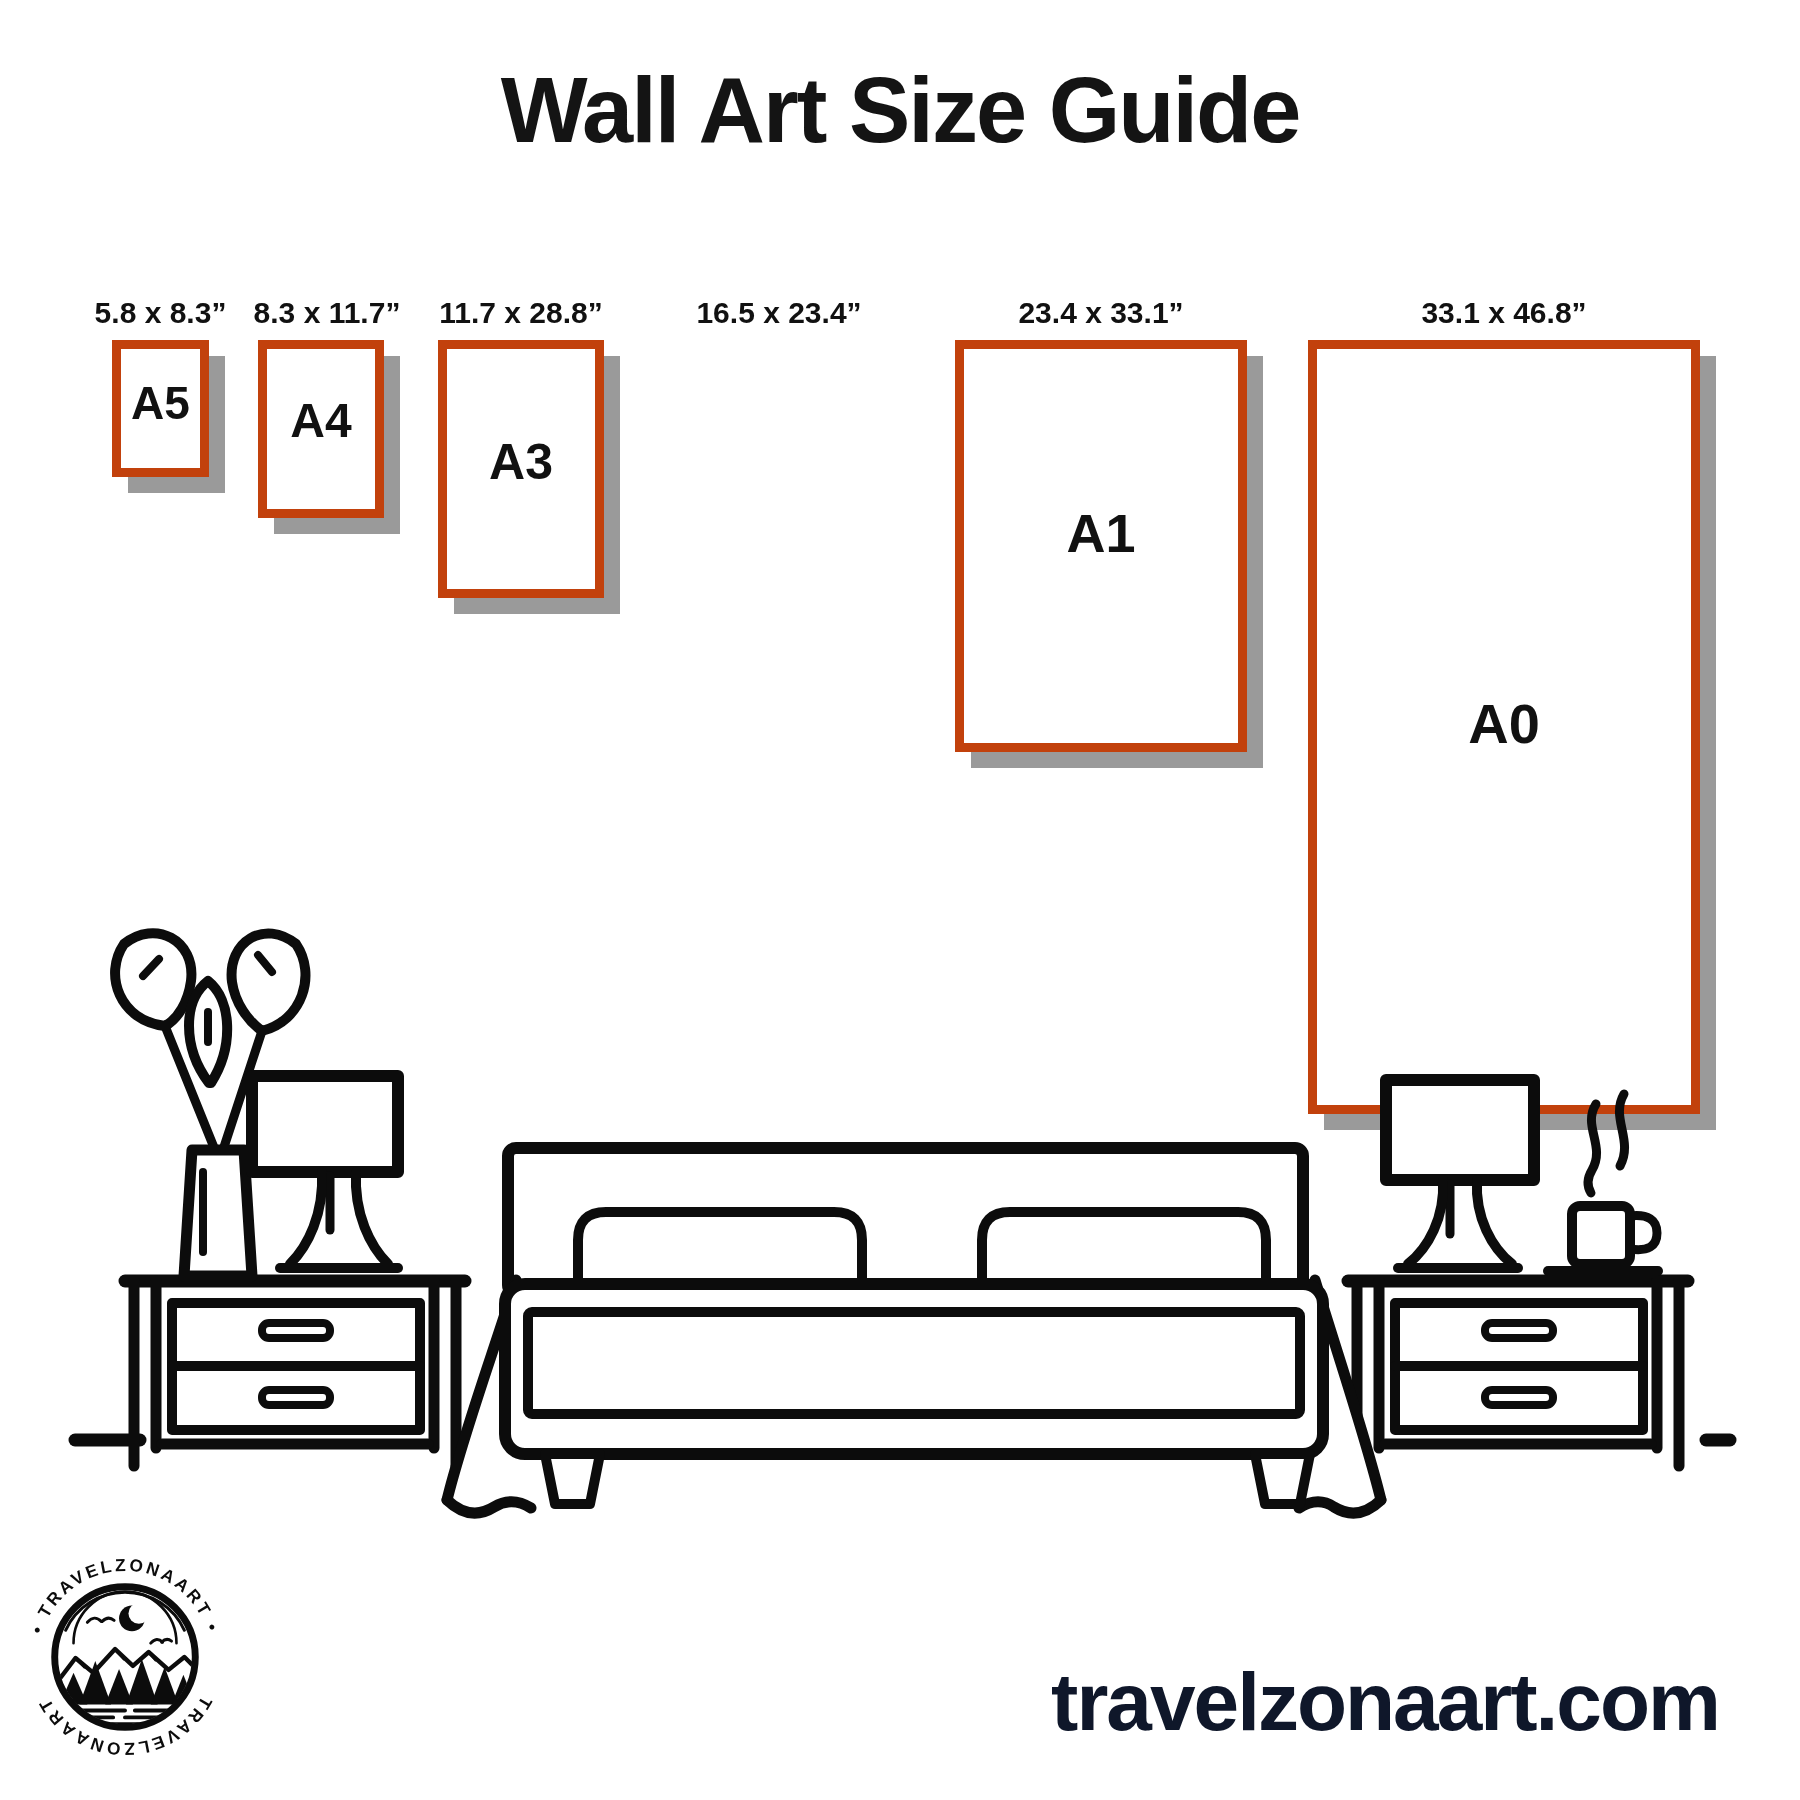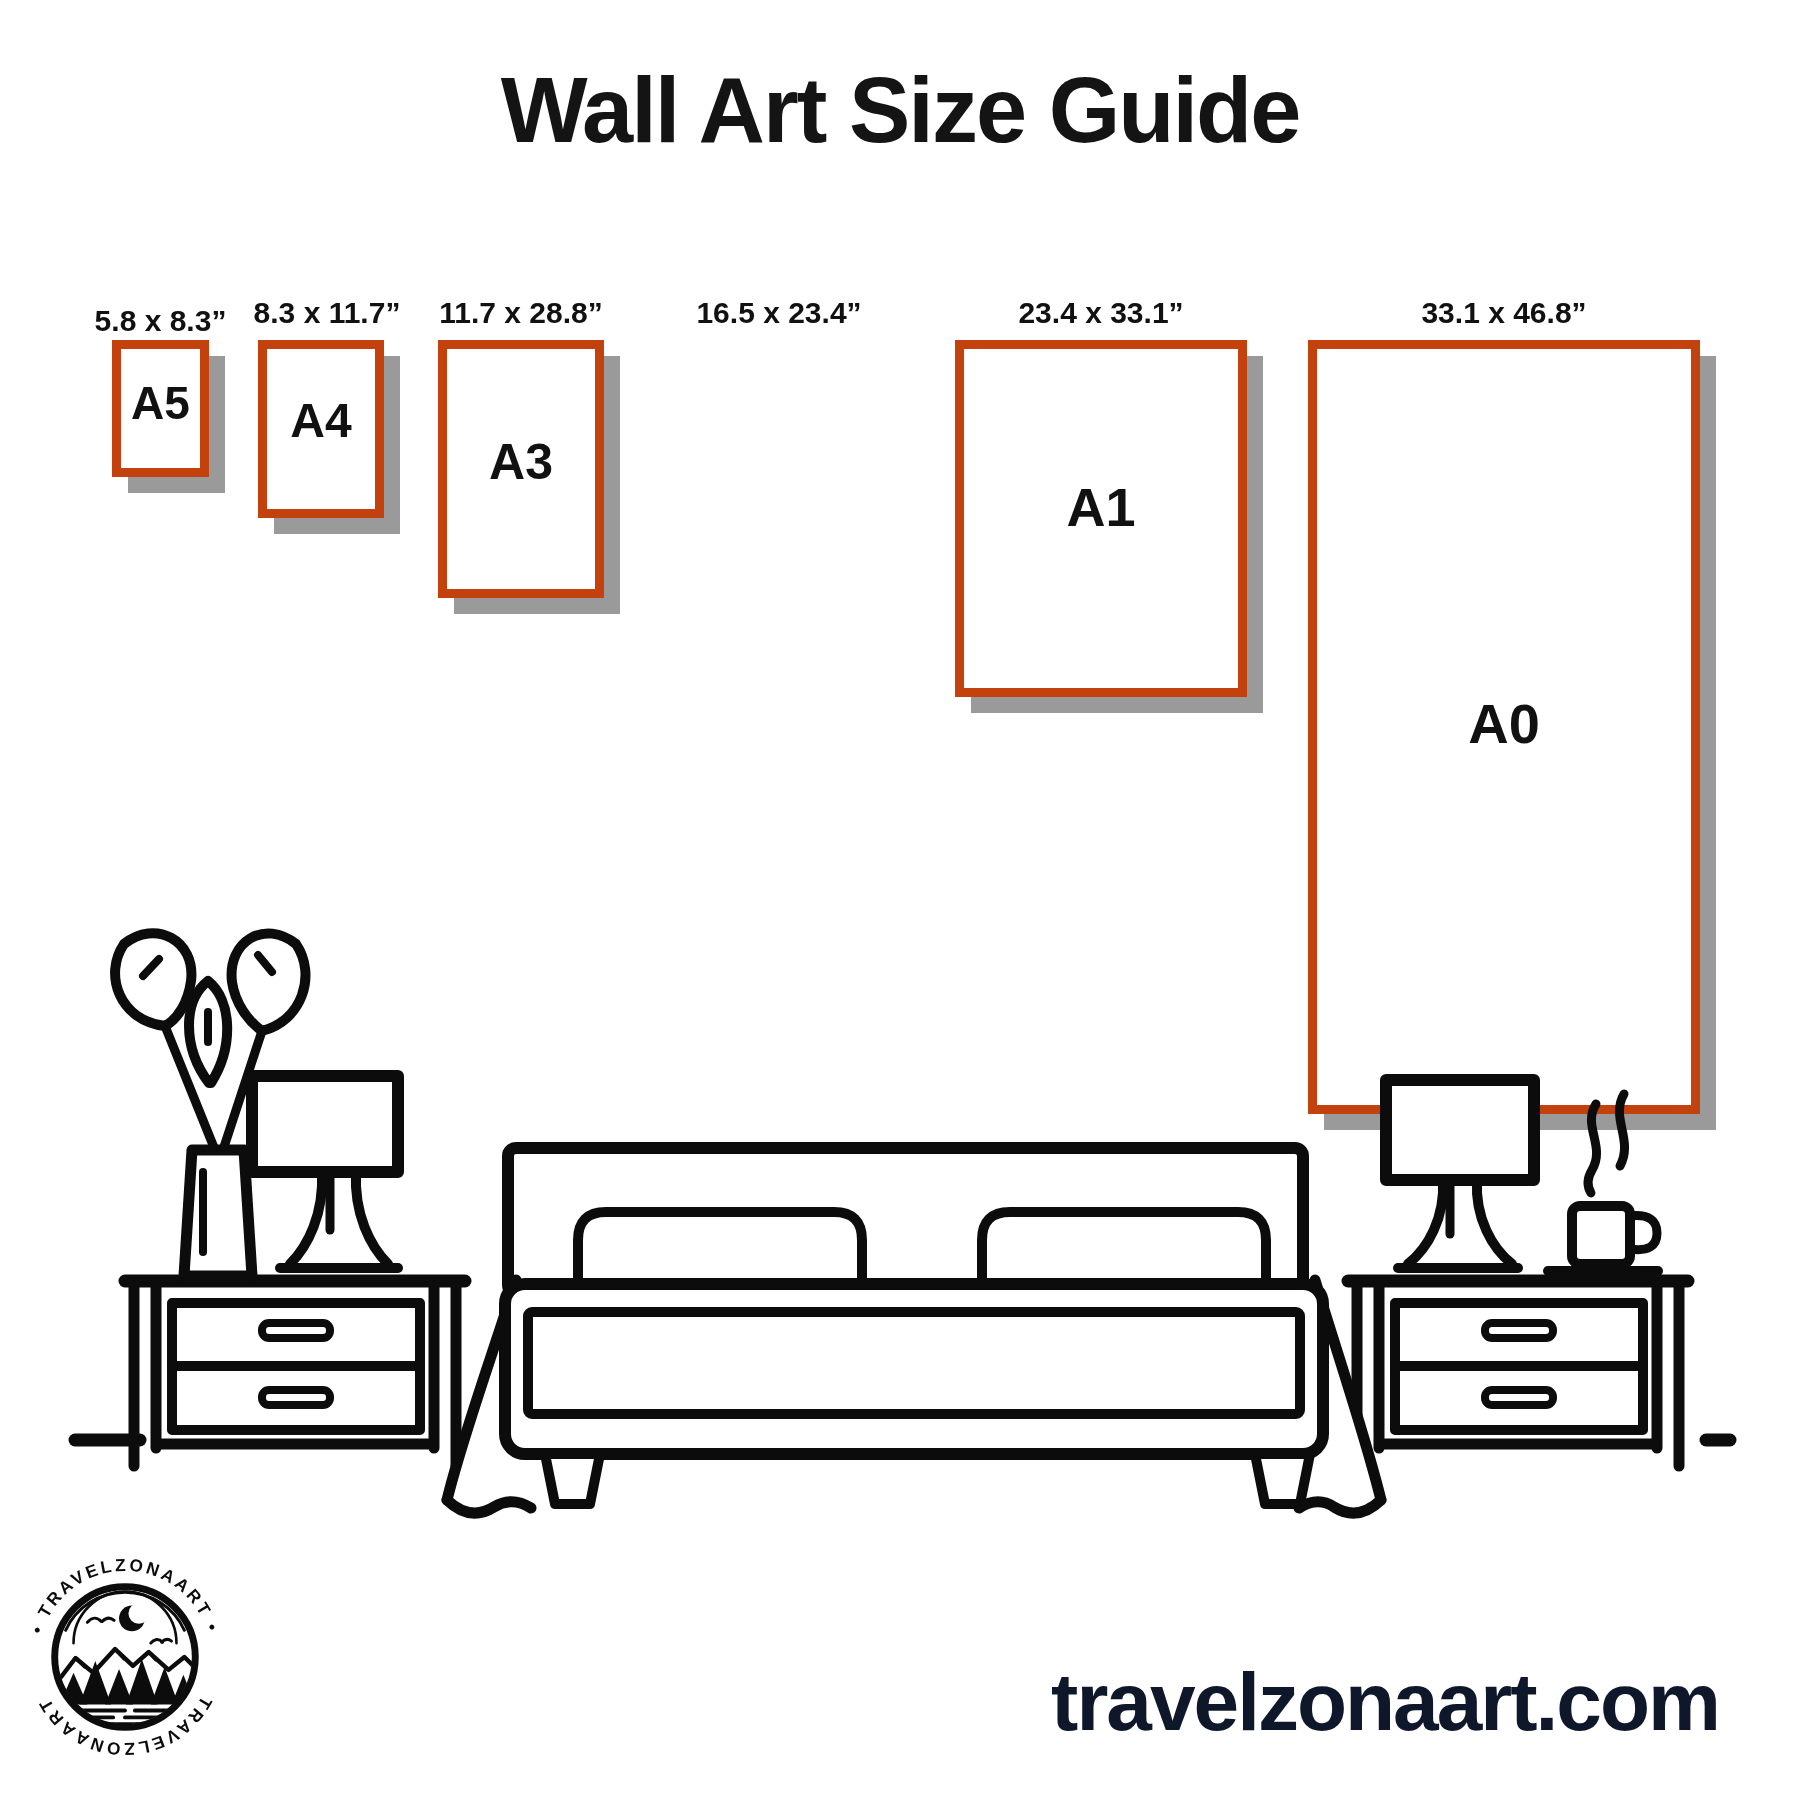--- a/index.html
+++ b/index.html
@@ -24,35 +24,35 @@
   svg .wh{fill:#ffffff;stroke:none;}
 </style>
 </head>
 <body>
 
 <div class="canvas">
 
   <h1 class="page-title">Wall Art Size Guide</h1>
 
   <div id="size-row">
-      <div class="dim-label" style="left: 160.5px; top: 304px;">5.8 x 8.3”</div>
+      <div class="dim-label" style="left: 160.5px; top: 296px;">5.8 x 8.3”</div>
       <div class="paper" style="left: 112px; top: 340px; width: 97px; height: 137px;">
         <div class="letter" style="top: 47%; font-size: 46px;">A5</div>
       </div>
       <div class="dim-label" style="left: 327px; top: 296px; text-align: right;">8.3 x 11.7”</div>
       <div class="paper" style="left: 258px; top: 340px; width: 126px; height: 178px; padding-left: 39px;">
         <div class="letter" style="top: 46%; font-size: 48px;">A4</div>
       </div>
       <div class="dim-label" style="left: 521px; top: 296px;">11.7 x 28.8”</div>
       <div class="paper" style="left: 438px; top: 340px; width: 166px; height: 258px;">
         <div class="letter" style="top: 48%; font-size: 50px;">A3</div>
       </div>
       <div class="dim-label" style="left: 779px; top: 296px;">16.5 x 23.4”</div>
       <div class="dim-label" style="left: 1101px; top: 296px;">23.4 x 33.1”</div>
-      <div class="paper" style="left: 955px; top: 340px; width: 292px; height: 357px;">
+      <div class="paper" style="left: 955px; top: 340px; width: 292px; height: 412px;">
         <div class="letter" style="top: 47.5%; font-size: 54px;">A1</div>
       </div>
       <div class="dim-label" style="left: 1504px; top: 296px;">33.1 x 46.8”</div>
       <div class="paper" style="left: 1308px; top: 340px; width: 392px; height: 774px;">
         <div class="letter" style="top: 50%; font-size: 56px;">A0</div>
       </div>
     </div>
 
   <svg class="illustration" viewBox="0 0 1800 1800" aria-hidden="true">
 

